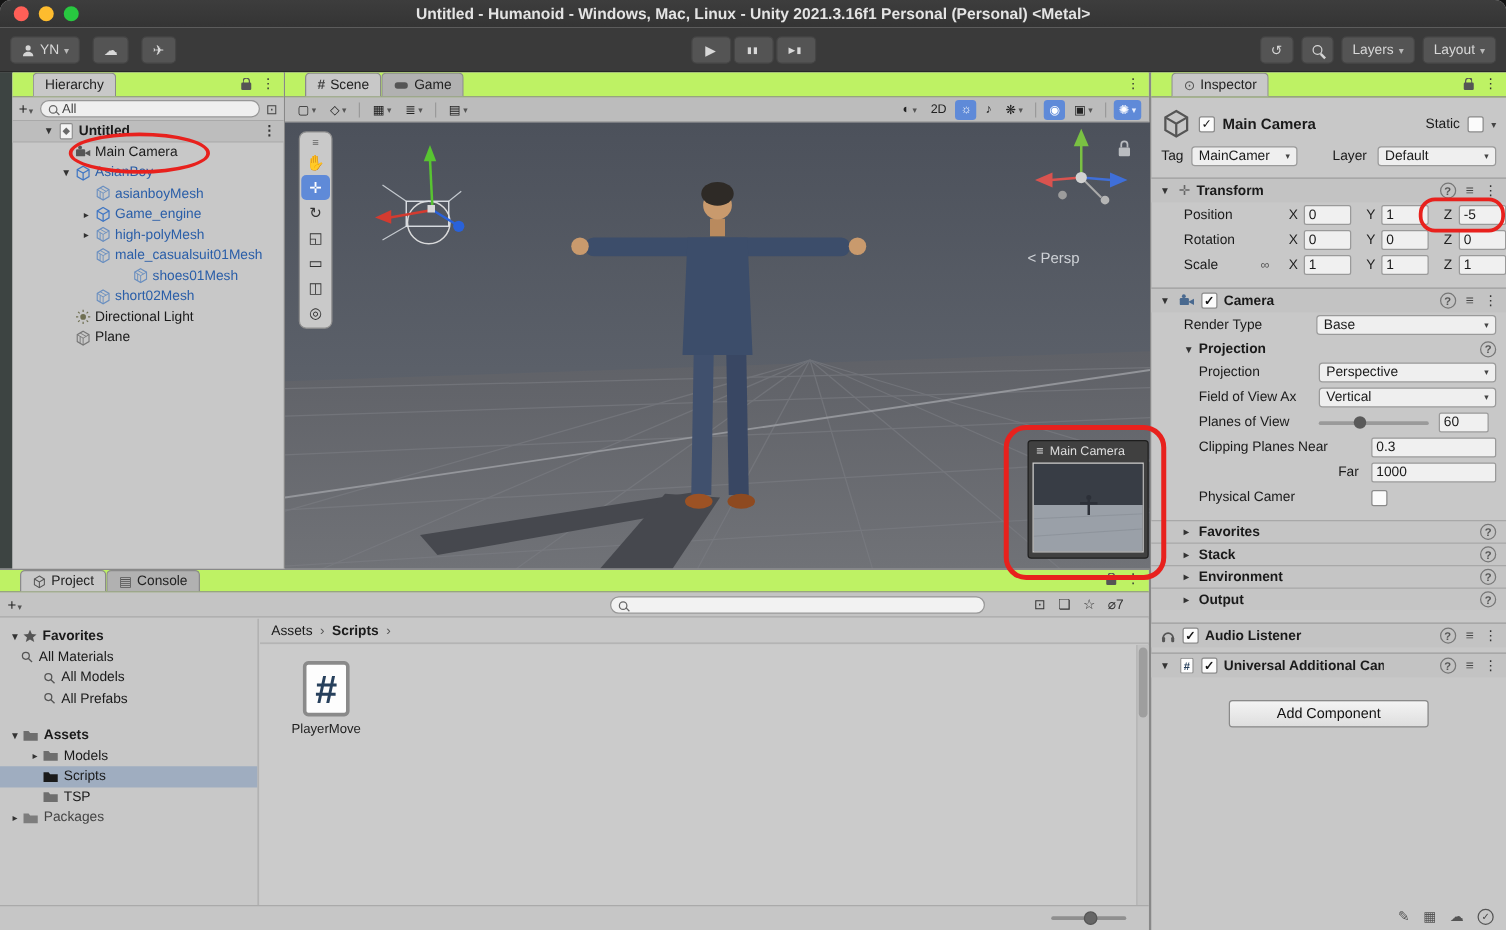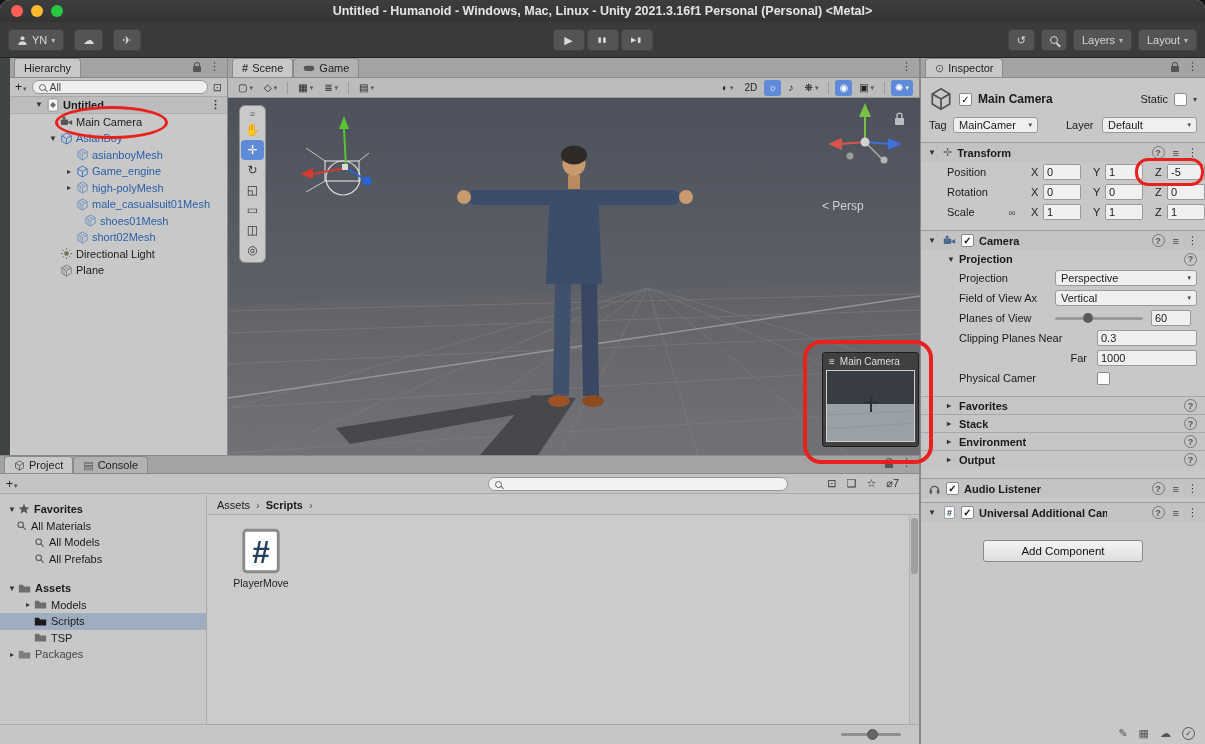--- a/index.html
+++ b/index.html
@@ -26,22 +26,22 @@
           background:#545454; border:1px solid #454545; border-radius:4px; color:#d8d8d8; font-size:11px; }
   .tbtn .dda { font-size:8px; color:#b8b8b8; }
   .mbtn { width:32px; justify-content:center; }
   .pausef { font-size:7px; letter-spacing:1px; }
   .magw { width:8px; height:8px; border:1.5px solid #d5d5d5; border-radius:50%; position:relative; }
   .magw::after { content:""; position:absolute; width:5px; height:1.5px; background:#d5d5d5;
                  transform:rotate(45deg); right:-4px; bottom:-2px; }
 
   
   .panel { position:absolute; background:#c8c8c8; }
-  .tabbar { height:20px; background:#a3a3a3; border-bottom:1px solid #8a8a8a;
-            display:flex; align-items:flex-end; padding-left:4px; }
+  .tabbar { height:20px; background:#bef264; border-bottom:1px solid #8a8a8a;
+            display:flex; align-items:flex-end; padding-left:16px; }
   .tab { display:flex; align-items:center; gap:4px; height:19px; padding:0 9px;
          background:#b1b1b1; border:1px solid #8a8a8a; border-bottom:none;
          border-radius:4px 4px 0 0; font-size:11px; color:#222; white-space:nowrap; }
   .tab.active { background:#c8c8c8; }
   .tb-icons { margin-left:auto; display:flex; align-items:center; gap:8px; padding:0 7px 4px 0; color:#444; }
   .lock { width:8px; height:6px; background:#555; border-radius:1px; position:relative; margin-top:4px; }
   .lock::before { content:""; position:absolute; left:1px; top:-4px; width:4px; height:4px;
                   border:1.5px solid #555; border-bottom:none; border-radius:3px 3px 0 0; }
   .mg { font-size:11px; color:#333; }
   .ic { flex:none; display:inline-block; }
@@ -355,21 +355,21 @@
         </svg>
       <span class="lbl blue">high-polyMesh</span>
     </div>
     <div class="hrow" style="padding-left:52px">
       <span class="arr"></span>
       <svg class="ic" width="13" height="13" style="color:#6a8fc0">
           <use href="#i-mesh"></use>
         </svg>
       <span class="lbl blue">male_casualsuit01Mesh</span>
     </div>
-    <div class="hrow" style="padding-left:60px">
+    <div class="hrow" style="padding-left:82px">
       <span class="arr"></span>
       <svg class="ic" width="13" height="13" style="color:#6a8fc0">
           <use href="#i-mesh"></use>
         </svg>
       <span class="lbl blue">shoes01Mesh</span>
     </div>
     <div class="hrow" style="padding-left:52px">
       <span class="arr"></span>
       <svg class="ic" width="13" height="13" style="color:#6a8fc0">
           <use href="#i-mesh"></use>
@@ -827,20 +827,27 @@
       <span class="cb">
           <span>✓</span>
         </span>
       <span>Camera</span>
       <span class="hright">
         <span class="helpc">?</span>
         <span>≡</span>
         <span class="mg">⋮</span>
       </span>
     </div>
+    <div class="irow" style="padding:0 8px 0 26px">
+      <span style="width:106px">Render Type</span>
+      <div class="dd" style="flex:1">
+        <span>Base</span>
+          <span class="dda">▾</span>
+      </div>
+    </div>
     <div class="subhead">
       <span class="arr">▼</span>
       <span>Projection</span>
       <span class="hright">
           <span class="helpc">?</span>
         </span>
     </div>
     <div class="irow" style="padding:0 8px 0 38px">
       <span style="width:96px">Projection</span>
       <div class="dd" style="flex:1">

